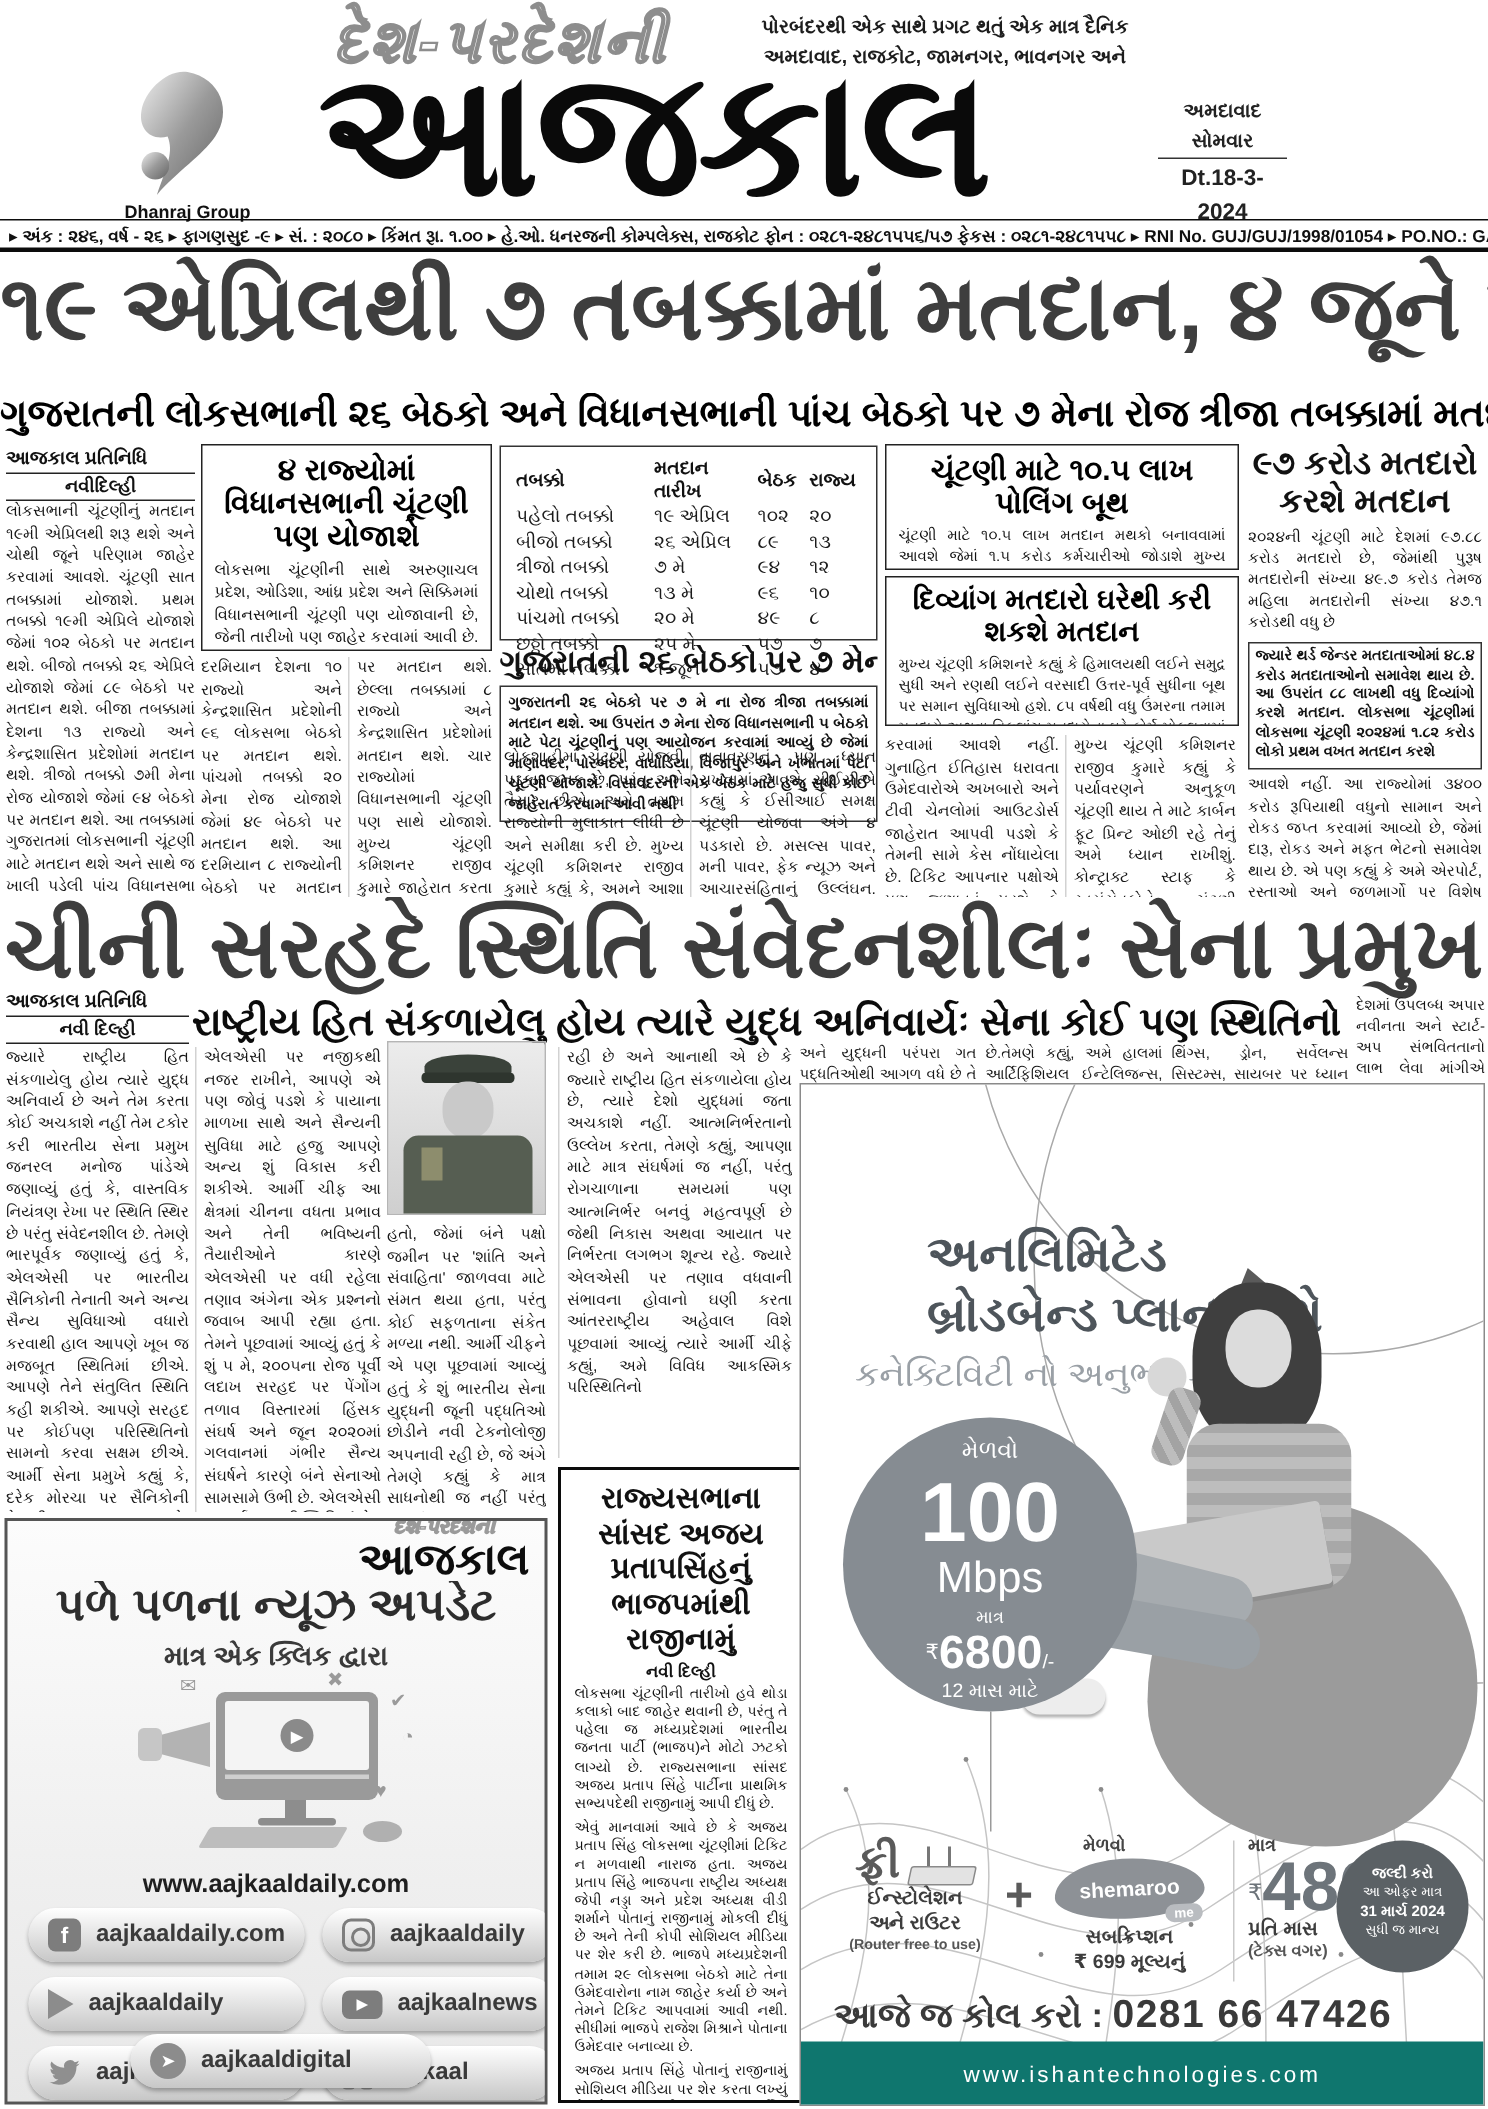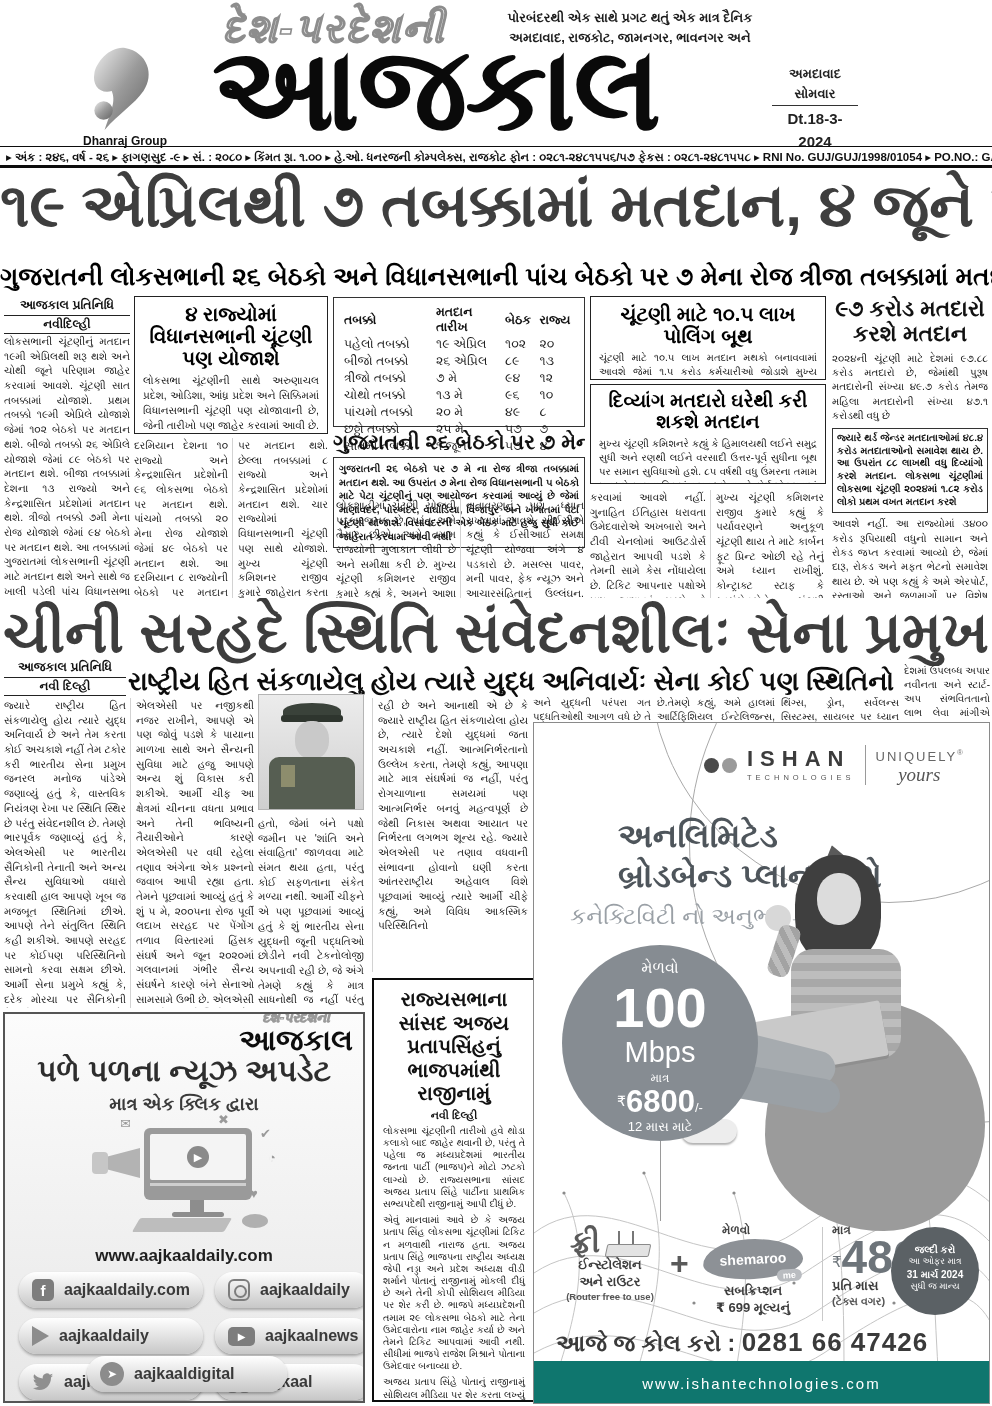--- a/index.html
+++ b/index.html
@@ -2,21 +2,21 @@
 <html><head>
 <meta charset="utf-8">
 <style>
   html,body{margin:0;padding:0;background:#e8e8e8;}
   *{box-sizing:border-box;}
   #page{position:relative;width:992px;height:1406px;background:#fff;margin:0 auto;
         font-family:"Liberation Sans","DejaVu Sans",sans-serif;color:#111;overflow:hidden;}
   .abs{position:absolute;}
   .ctr{text-align:center;}
   .col{position:absolute;font-size:10.5px;line-height:1.4;text-align:justify;color:#151515;overflow:hidden;}
-  .byline{font-weight:bold;font-size:12.5px;text-align:center;border-bottom:1px solid #222;padding-bottom:2px;}
+  .byline{font-weight:bold;font-size:12.5px;text-align:left;border-bottom:1px solid #222;padding-bottom:2px;}
   .dateline{font-weight:bold;font-size:12px;text-align:center;border-bottom:1px solid #222;padding:1px 0 2px;}
   .newsbox{position:absolute;border:1.5px solid #222;padding:6px 8px;overflow:hidden;background:#fff;}
   .newsbox h3{margin:0 0 4px;font-size:20px;line-height:1.1;text-align:center;font-weight:800;color:#000;}
   .newsbox p{margin:0;font-size:10.5px;line-height:1.42;text-align:justify;}
   
   .edition-note{font-size:13px;font-weight:bold;line-height:1.5;text-align:center;color:#1c1c1c;}
   .tagline{font-size:40px;font-weight:bold;font-style:italic;color:#fdfdfd;-webkit-text-stroke:1.6px #8d8d8d;letter-spacing:2px;}
   .mast-title{font-size:116px;font-weight:900;line-height:.95;color:#0a0a0a;letter-spacing:-2px;}
   .city-block{width:86px;text-align:center;font-weight:bold;font-size:13px;line-height:1.5;color:#222;}
   .city-date{border-top:1px solid #333;margin-top:2px;padding-top:2px;font-size:15px;font-weight:800;}
@@ -316,35 +316,20 @@
     <p>લોકસભા ચૂંટણીની તારીખો હવે થોડા કલાકો બાદ જાહેર થવાની છે, પરંતુ તે પહેલા જ મધ્યપ્રદેશમાં ભારતીય જનતા પાર્ટી (ભાજપ)ને મોટો ઝટકો લાગ્યો છે. રાજ્યસભાના સાંસદ અજય પ્રતાપ સિંહે પાર્ટીના પ્રાથમિક સભ્યપદેથી રાજીનામું આપી દીધું છે.</p>
     <p>એવું માનવામાં આવે છે કે અજય પ્રતાપ સિંહ લોકસભા ચૂંટણીમાં ટિકિટ ન મળવાથી નારાજ હતા. અજય પ્રતાપ સિંહે ભાજપના રાષ્ટ્રીય અધ્યક્ષ જેપી નડ્ડા અને પ્રદેશ અધ્યક્ષ વીડી શર્માને પોતાનું રાજીનામું મોકલી દીધું છે અને તેની કોપી સોશિયલ મીડિયા પર શેર કરી છે. ભાજપે મધ્યપ્રદેશની તમામ ૨૯ લોકસભા બેઠકો માટે તેના ઉમેદવારોના નામ જાહેર કર્યા છે અને તેમને ટિકિટ આપવામાં આવી નથી. સીધીમાં ભાજપે રાજેશ મિશ્રાને પોતાના ઉમેદવાર બનાવ્યા છે.</p>
     <p>અજય પ્રતાપ સિંહે પોતાનું રાજીનામું સોશિયલ મીડિયા પર શેર કરતા લખ્યું છે કે 'હું ભારતીય જનતા પાર્ટીના પ્રાથમિક સભ્યપદેથી રાજીનામું આપી રહ્યો છું.' તેમના રાજીનામા બાદ હવે એવું પણ કહેવામાં આવી રહ્યું છે કે તેઓ સીધીથી અપક્ષ ઉમેદવાર તરીકે ચૂંટણી લડી શકે છે.</p>
   </div>
 
   <div class="ad abs">
     <div class="arc" style="right:-140px;top:-300px;width:480px;height:480px;"></div>
     <div class="arc" style="right:-260px;top:-160px;width:560px;height:560px;"></div>
     <div style="position:absolute;right:170px;top:236px;width:8px;height:8px;border-radius:50%;background:#555;"></div>
 
-    <div class="ad-logo">
-      <div style="display:flex;gap:3px;">
-        <div style="width:15px;height:15px;border-radius:50%;background:#4a4a4a;"></div>
-        <div style="width:15px;height:15px;border-radius:50%;background:#9a9a9a;"></div>
-      </div>
-      <div>
-        <div class="ishan-word">ISHAN</div>
-        <div class="ishan-sub">TECHNOLOGIES</div>
-      </div>
-      <div style="width:1px;height:40px;background:#9a9a9a;"></div>
-      <div>
-        <div><span class="uq1">UNIQUELY</span><sup style="font-size:8px;color:#777;">®</sup></div>
-        <div class="uq2 ctr">yours</div>
-      </div>
-    </div>
 
     <div class="ad-h" style="top:96px;">અનલિમિટેડ</div>
     <div class="ad-h" style="top:136px;">બ્રોડબેન્ડ પ્લાન સાથે</div>
     <div class="ad-sub">કનેક્ટિવિટી નો અનુભવ કરો</div>
 
     <svg width="457" height="330" style="position:absolute;left:0;top:330px;">
       <g stroke="#c5c5c5" fill="none" stroke-width="1">
         <path d="M0,180 C80,120 170,240 260,180 S400,100 457,150"></path>
         <path d="M0,220 C90,160 180,280 270,220 S410,140 457,190"></path>
         <path d="M0,260 C100,200 190,320 280,260 S420,180 457,230"></path>

